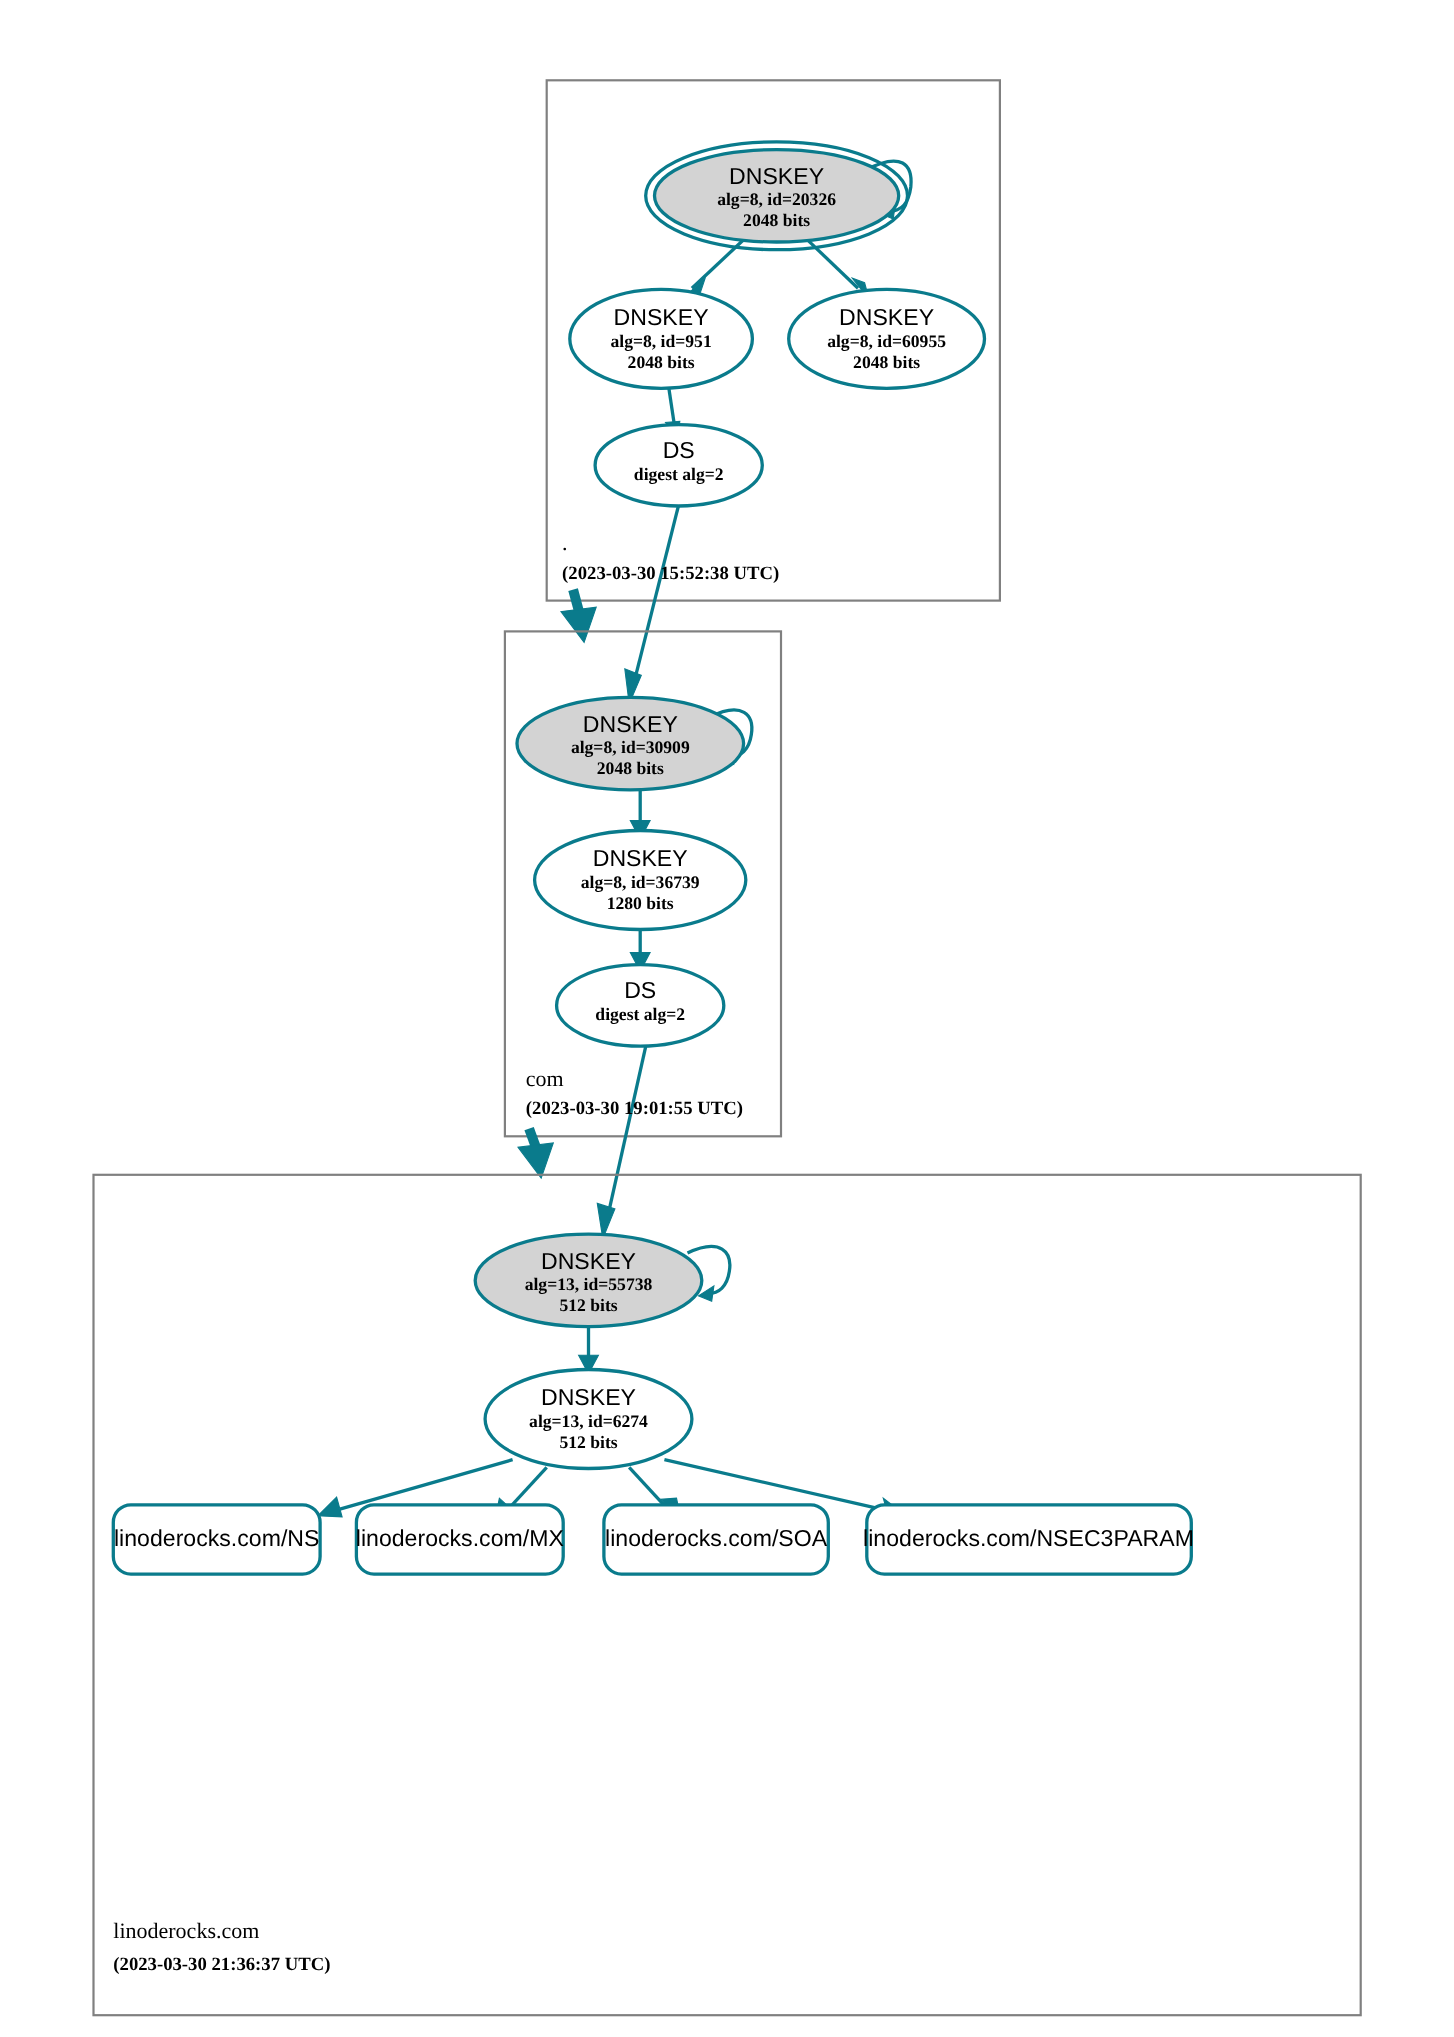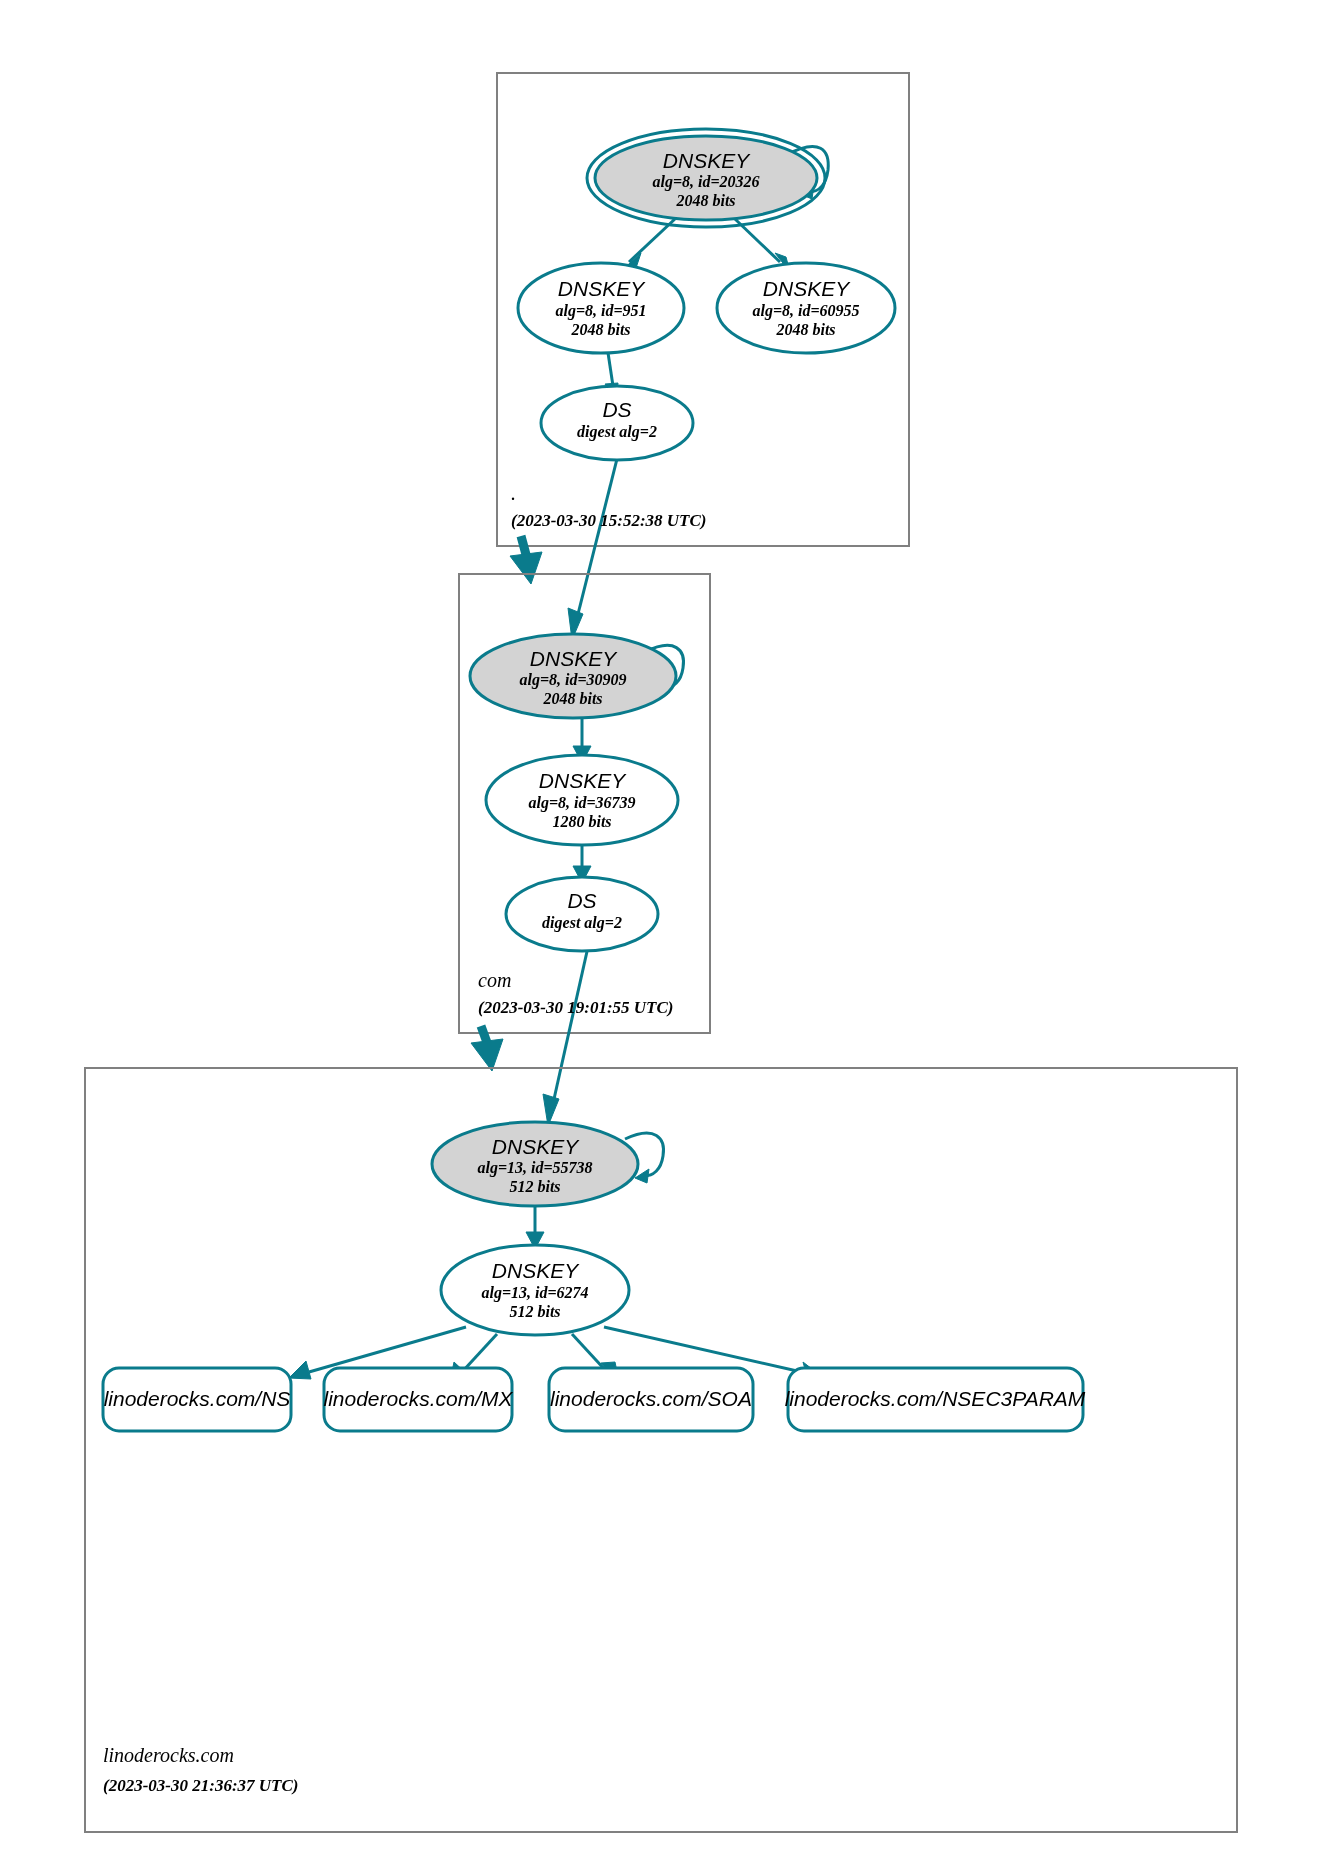--- a/index.html
+++ b/index.html
@@ -11,21 +11,20 @@
   body {
     width: 1322px;
     height: 1852px;
     font-family: "Liberation Sans", sans-serif;
     position: relative;
     overflow: hidden;
   }
   #graph-root {
     position: absolute;
     inset: 0;
-    font-style: italic;
   }
   svg.graph {
     position: absolute;
     left: 0;
     top: 0;
     width: 1322px;
     height: 1852px;
     display: block;
   }
   .zone-box {

